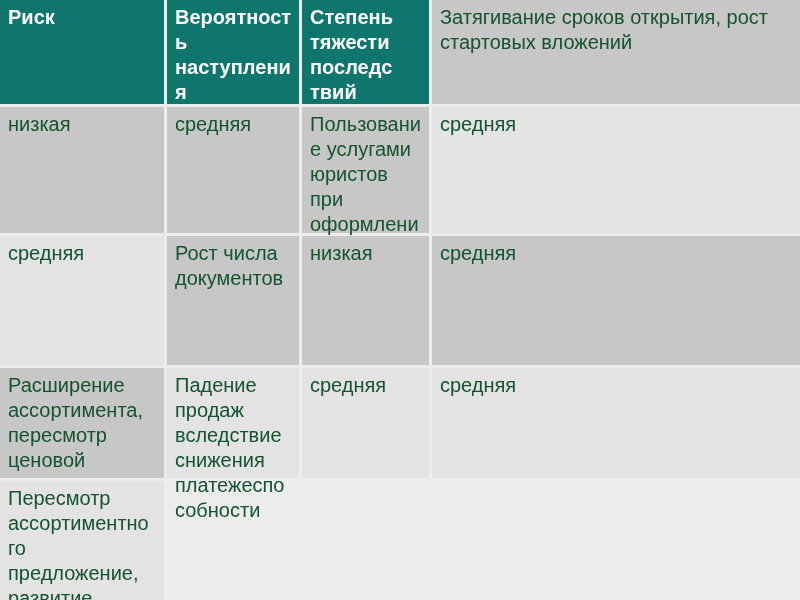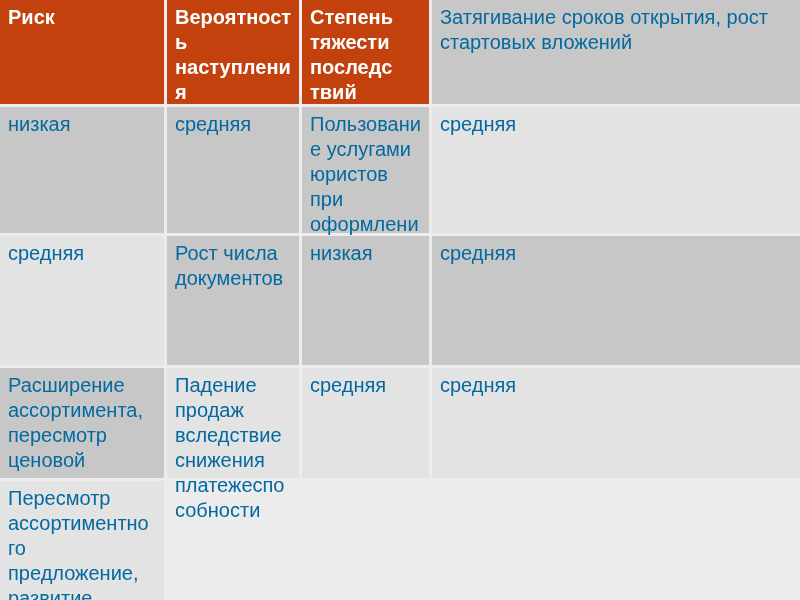--- a/index.html
+++ b/index.html
@@ -21,28 +21,28 @@
     grid-template-rows: 104px 126px 129px 110px auto;
     gap: 3px;
     width: 800px;
     min-height: 600px;
     background: #ececec;
   }
   .cell {
     font-size: 20px;
     line-height: 25px;
     padding: 5px 8px 0 8px;
-    color: #0369a1;
+    color: #14532d;
     overflow-wrap: break-word;
     word-wrap: break-word;
   }
   .cell.c2 { padding-right: 2px; }
   .cell.c3 { padding-right: 28px; }
   .th {
-    background: #c2410c;
+    background: #0f766e;
     color: #ffffff;
     font-weight: bold;
   }
   .odd  { background: #c7c7c7; }
   .even { background: #e3e3e3; }
 </style>
 </head>
 <body>
 
 <div class="slide">

